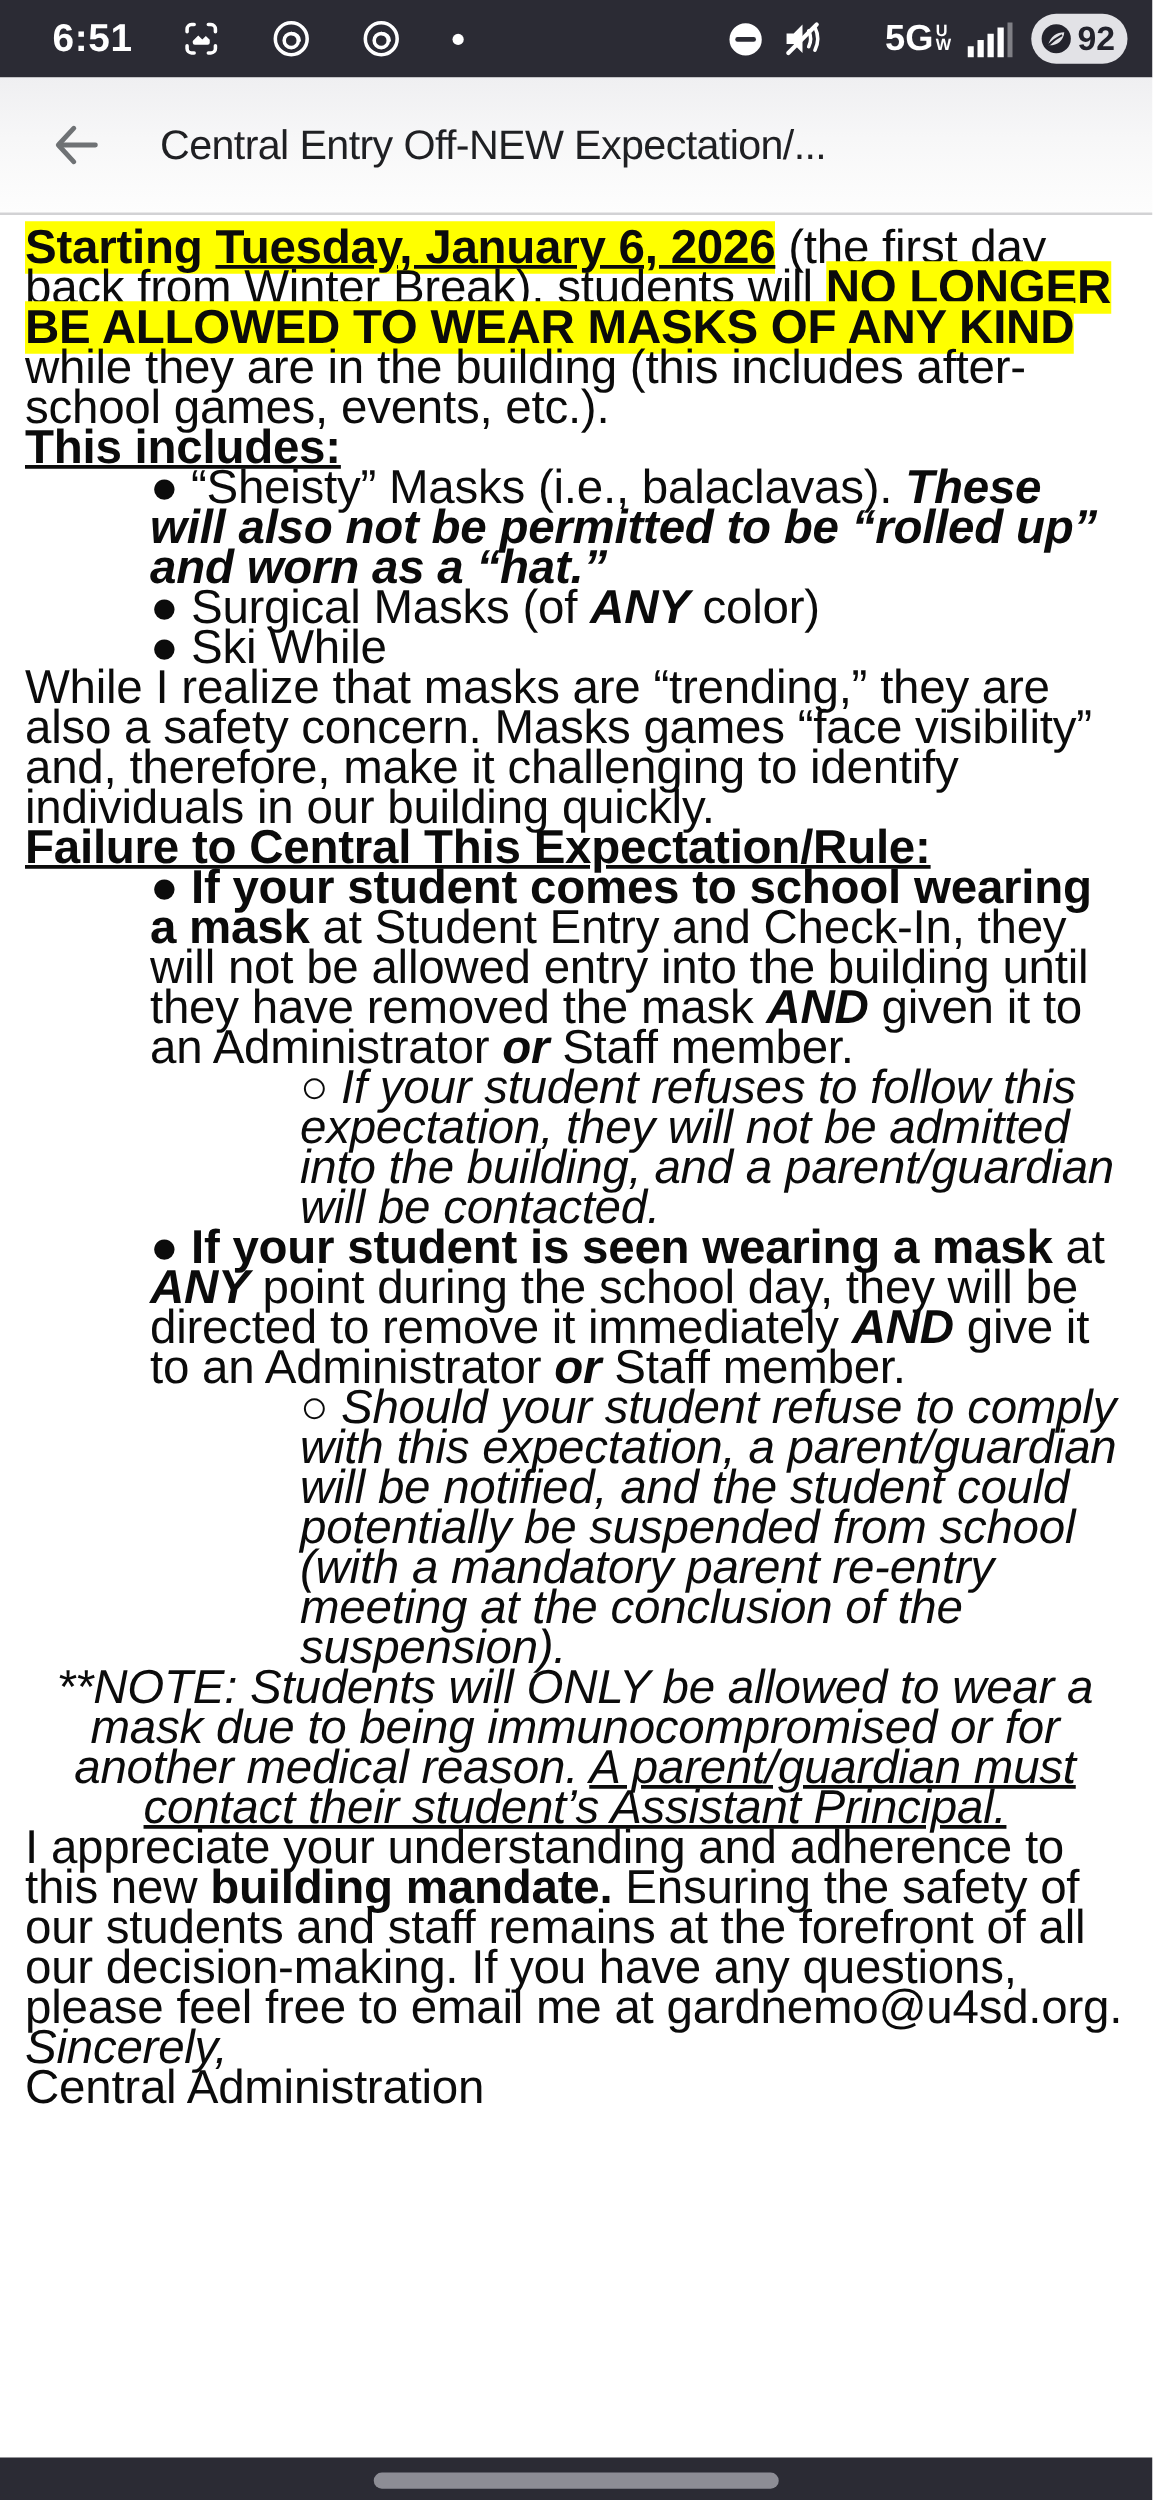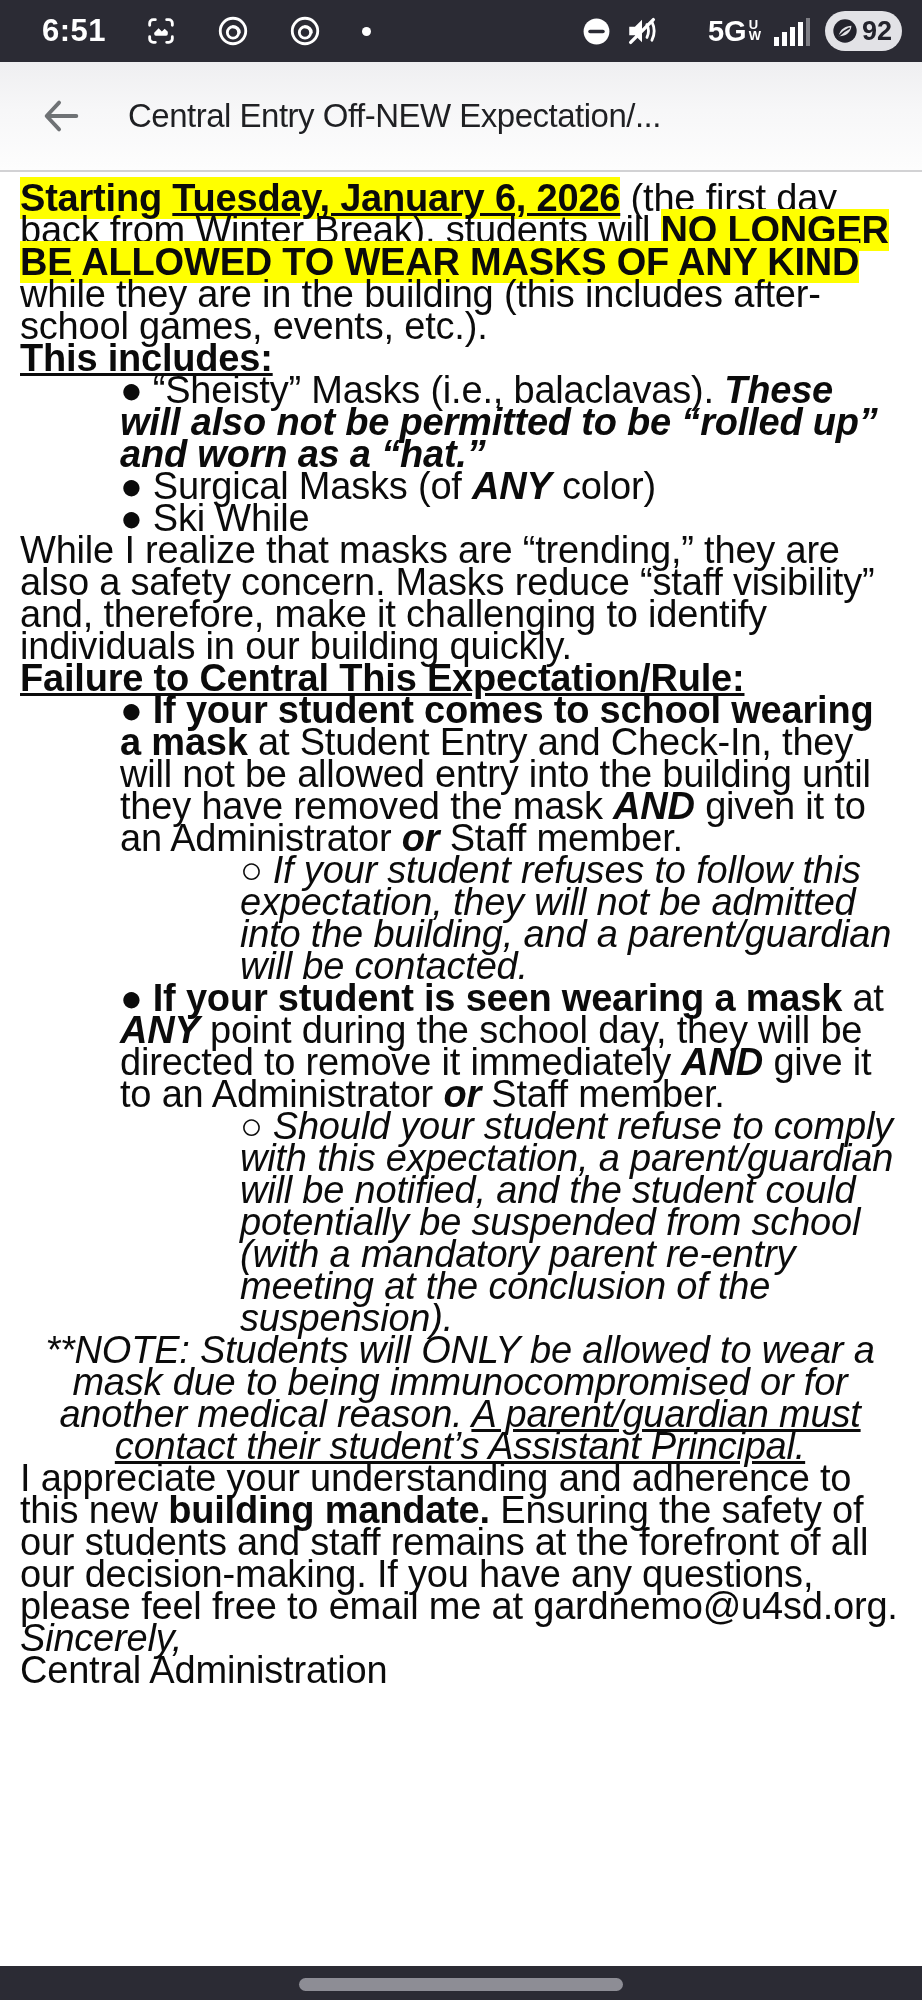--- a/index.html
+++ b/index.html
@@ -143,21 +143,21 @@
     <p class="p-intro"><span class="rb hl">Starting </span><span class="rb hl ul">Tuesday, January 6, 2026</span><span> (the first day back from Winter Break), students will </span><span class="rb hl">NO LONGER BE ALLOWED TO WEAR MASKS OF ANY KIND</span><span> while they are in the building (this includes after-school games, events, etc.).</span></p>
 
     <p class="h-section">This includes:</p>
 
     <div class="b1"><span class="marker">●</span><span>“Sheisty” Masks (i.e., balaclavas). </span><span class="rbi">These will also not be permitted to be “rolled up” and worn as a “hat.”</span></div>
 
     <div class="b1"><span class="marker">●</span><span>Surgical Masks (of </span><span class="rbi">ANY</span><span> color)</span></div>
 
     <div class="b1"><span class="marker">●</span><span>Ski While</span></div>
 
-    <p class="p-while">While I realize that masks are “trending,” they are also a safety concern. Masks reduce “staff visibility” and, therefore, make it challenging to identify individuals in our building quickly.</p>
+    <p class="p-while">While I realize that masks are “trending,” they are also a safety concern. Masks games “face visibility” and, therefore, make it challenging to identify individuals in our building quickly.</p>
 
     <p class="h-section h-failure">Failure to Central This Expectation/Rule:</p>
 
     <div class="b1"><span class="marker">●</span><span class="rb">If your student comes to school wearing a mask</span><span> at Student Entry and Check-In, they will not be allowed entry into the building until they have removed the mask </span><span class="rbi">AND</span><span> given it to an Administrator </span><span class="rbi">or</span><span> Staff member.</span></div>
 
     <div class="b2"><span class="marker">○</span><span>If your student refuses to follow this expectation, they will not be admitted into the building, and a parent/guardian will be contacted.</span></div>
 
     <div class="b1"><span class="marker">●</span><span class="rb">If your student is seen wearing a mask</span><span> at </span><span class="rbi">ANY</span><span> point during the school day, they will be directed to remove it immediately </span><span class="rbi">AND</span><span> give it to an Administrator </span><span class="rbi">or</span><span> Staff member.</span></div>
 
     <div class="b2"><span class="marker">○</span><span>Should your student refuse to comply with this expectation, a parent/guardian will be notified, and the student could potentially be suspended from school (with a mandatory parent re-entry meeting at the conclusion of the suspension).</span></div>

